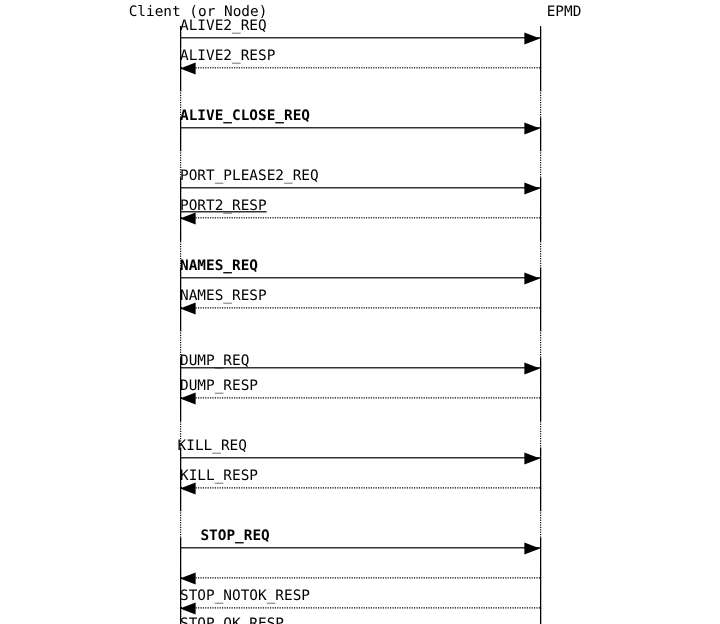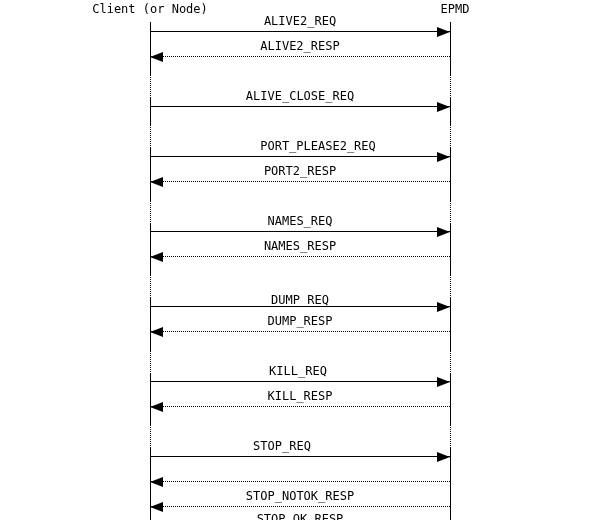--- a/index.html
+++ b/index.html
@@ -12,34 +12,34 @@
     font-family: "DejaVu Sans Mono", "Liberation Mono", monospace;
     font-size: 12px;
     overflow: hidden;
   }
   .actor {
     position: absolute;
     top: 2px;
     transform: translateX(-50%);
     white-space: nowrap;
     line-height: 14px;
+    margin-left: 15px;
   }
   .lifeline-dotted {
     position: absolute;
     width: 0;
     border-left: 1px dotted #000000;
   }
   .lifeline-solid {
     position: absolute;
     width: 1px;
     background: #000000;
   }
   .msg-label {
     position: absolute;
-    text-align: center;
     height: 14px;
     line-height: 14px;
     white-space: nowrap;
   }
   .msg-line {
     position: absolute;
     height: 0;
   }
   .arrow {
     position: absolute;
@@ -78,36 +78,36 @@
       <div class="msg-label" style="left: 150px; width: 300px; top: 14px;">ALIVE2_REQ</div>
       <div class="msg-line" style="left: 150px; width: 300px; top: 31px; border-top: 1px solid rgb(0, 0, 0);"></div>
       <div class="arrow arrow-right" style="top: 27px; left: 437px;"></div>
     </div>
     <div>
       <div class="msg-label" style="left: 150px; width: 300px; top: 39px;">ALIVE2_RESP</div>
       <div class="msg-line" style="left: 150px; width: 300px; top: 56px; border-top: 1px dotted rgb(0, 0, 0);"></div>
       <div class="arrow arrow-left" style="top: 52px; left: 150px;"></div>
     </div>
     <div>
-      <div class="msg-label" style="left: 150px; width: 300px; top: 89px;">ALIVE_CLOSE_REQ</div>
+      <div class="msg-label" style="left: 150px; width: 300px; top: 89px; font-weight: bold;">ALIVE_CLOSE_REQ</div>
       <div class="msg-line" style="left: 150px; width: 300px; top: 106px; border-top: 1px solid rgb(0, 0, 0);"></div>
       <div class="arrow arrow-right" style="top: 102px; left: 437px;"></div>
     </div>
     <div>
-      <div class="msg-label" style="left: 168px; width: 300px; top: 139px;">PORT_PLEASE2_REQ</div>
+      <div class="msg-label" style="left: 150px; width: 300px; top: 139px;">PORT_PLEASE2_REQ</div>
       <div class="msg-line" style="left: 150px; width: 300px; top: 156px; border-top: 1px solid rgb(0, 0, 0);"></div>
       <div class="arrow arrow-right" style="top: 152px; left: 437px;"></div>
     </div>
     <div>
-      <div class="msg-label" style="left: 150px; width: 300px; top: 164px;">PORT2_RESP</div>
+      <div class="msg-label" style="left: 150px; width: 300px; top: 164px; text-decoration: underline;">PORT2_RESP</div>
       <div class="msg-line" style="left: 150px; width: 300px; top: 181px; border-top: 1px dotted rgb(0, 0, 0);"></div>
       <div class="arrow arrow-left" style="top: 177px; left: 150px;"></div>
     </div>
     <div>
-      <div class="msg-label" style="left: 150px; width: 300px; top: 214px;">NAMES_REQ</div>
+      <div class="msg-label" style="left: 150px; width: 300px; top: 214px; font-weight: bold;">NAMES_REQ</div>
       <div class="msg-line" style="left: 150px; width: 300px; top: 231px; border-top: 1px solid rgb(0, 0, 0);"></div>
       <div class="arrow arrow-right" style="top: 227px; left: 437px;"></div>
     </div>
     <div>
       <div class="msg-label" style="left: 150px; width: 300px; top: 239px;">NAMES_RESP</div>
       <div class="msg-line" style="left: 150px; width: 300px; top: 256px; border-top: 1px dotted rgb(0, 0, 0);"></div>
       <div class="arrow arrow-left" style="top: 252px; left: 150px;"></div>
     </div>
     <div>
       <div class="msg-label" style="left: 150px; width: 300px; top: 293px;">DUMP_REQ</div>
@@ -123,21 +123,21 @@
       <div class="msg-label" style="left: 148px; width: 300px; top: 364px;">KILL_REQ</div>
       <div class="msg-line" style="left: 150px; width: 300px; top: 381px; border-top: 1px solid rgb(0, 0, 0);"></div>
       <div class="arrow arrow-right" style="top: 377px; left: 437px;"></div>
     </div>
     <div>
       <div class="msg-label" style="left: 150px; width: 300px; top: 389px;">KILL_RESP</div>
       <div class="msg-line" style="left: 150px; width: 300px; top: 406px; border-top: 1px dotted rgb(0, 0, 0);"></div>
       <div class="arrow arrow-left" style="top: 402px; left: 150px;"></div>
     </div>
     <div>
-      <div class="msg-label" style="left: 132px; width: 300px; top: 439px;">STOP_REQ</div>
+      <div class="msg-label" style="left: 167px; width: 300px; top: 439px; font-weight: bold;">STOP_REQ</div>
       <div class="msg-line" style="left: 150px; width: 300px; top: 456px; border-top: 1px solid rgb(0, 0, 0);"></div>
       <div class="arrow arrow-right" style="top: 452px; left: 437px;"></div>
     </div>
     <div>
       <div class="msg-label" style="left: 150px; width: 300px; top: 484px; margin-top: 28px;">STOP_OK_RESP</div>
       <div class="msg-line" style="left: 150px; width: 300px; top: 481px; border-top: 1px dotted rgb(0, 0, 0);"></div>
       <div class="arrow arrow-left" style="top: 477px; left: 150px;"></div>
     </div>
     <div>
       <div class="msg-label" style="left: 150px; width: 300px; top: 489px;">STOP_NOTOK_RESP</div>

